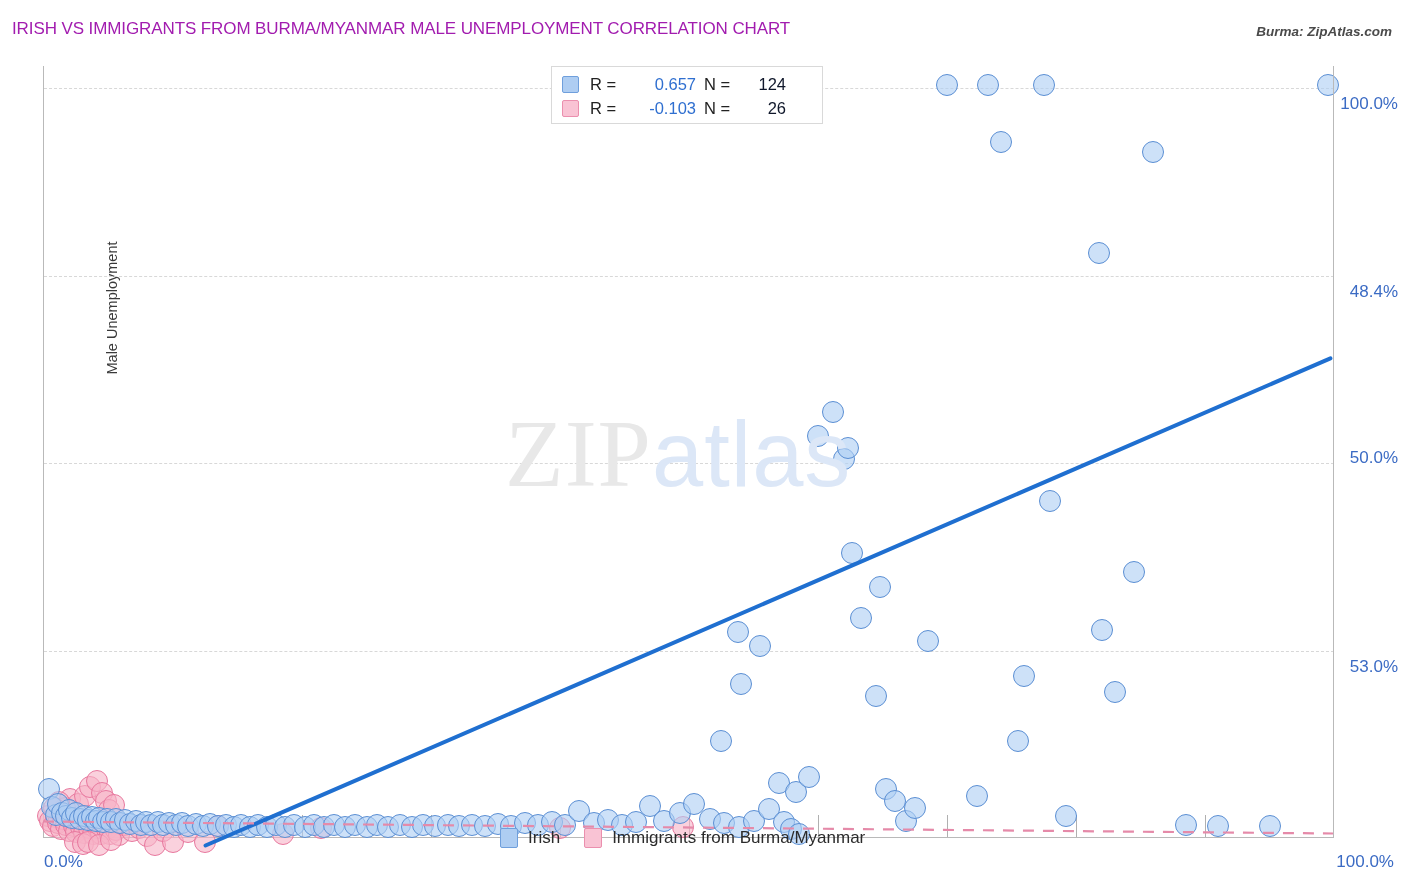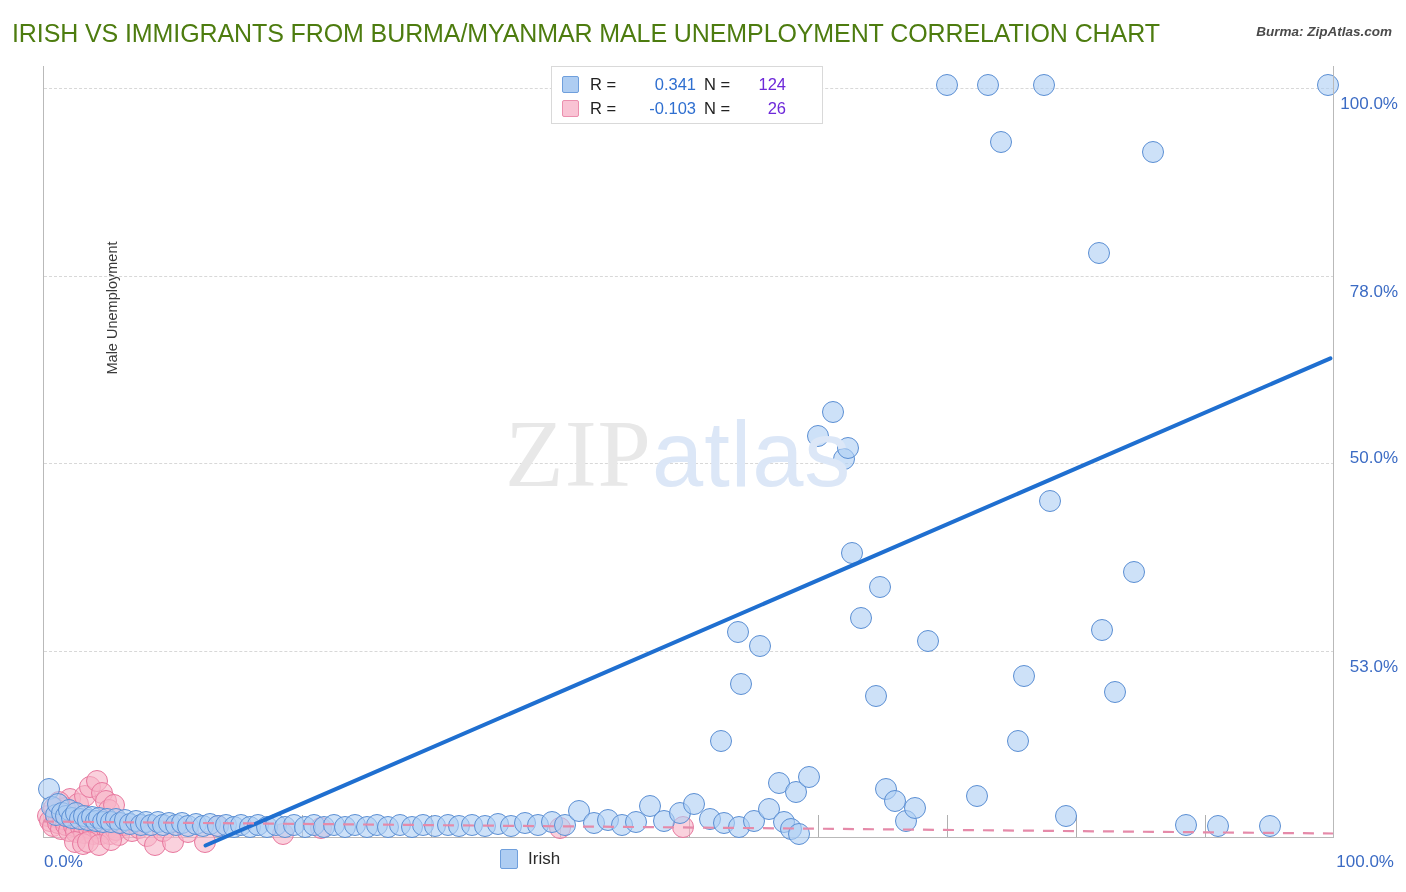--- a/index.html
+++ b/index.html
@@ -13,23 +13,23 @@
     font-family: "Liberation Sans", sans-serif;
     position: relative;
     overflow: hidden;
   }
 
   
   #chart-title {
     position: absolute;
     left: 12px;
     top: 19px;
-    font-size: 25px;
+    font-size: 17px;
     letter-spacing: -0.1px;
-    color: #4d7c0f;
+    color: #a21caf;
     white-space: nowrap;
   }
   #source-label {
     position: absolute;
     right: 14px;
     top: 24px;
     font-size: 13.5px;
     font-style: italic;
     font-weight: bold;
     color: #4a4a4a;
@@ -189,29 +189,29 @@
     text-align: right;
     padding-right: 8px;
   }
   .corr-nlabel {
     font-size: 16.5px;
     color: #222;
     width: 40px;
   }
   .corr-nval {
     font-size: 16.5px;
-    color: #6d28d9;
+    color: #0f172a;
     width: 42px;
     text-align: right;
   }
 
   
   #series-legend {
     position: absolute;
-    top: 849px;
+    top: 828px;
     left: 500px;
     display: flex;
     align-items: center;
     gap: 0;
   }
   .legend-entry {
     display: flex;
     align-items: center;
     margin-right: 24px;
   }
@@ -437,52 +437,56 @@
       <div class="pt pt-blue" style="width: 22px; height: 22px; left: 1130.65px; top: 748.258px;"></div>
       <div class="pt pt-blue" style="width: 22px; height: 22px; left: 1162.9px; top: 749.008px;"></div>
       <div class="pt pt-blue" style="width: 22px; height: 22px; left: 1214.5px; top: 749.008px;"></div>
       <div class="pt pt-blue" style="width: 22px; height: 22px; left: 1272.55px; top: 7.73786px;"></div>
     </div>
 </div>
 <div id="plot-right-edge"></div>
 
 <div id="ytick-labels">
     <div class="y-tick-label" style="top: 94.4854px;">100.0%</div>
-    <div class="y-tick-label" style="top: 281.864px;">78.0%</div>
+    <div class="y-tick-label" style="top: 281.864px;">48.4%</div>
     <div class="y-tick-label" style="top: 448px;">50.0%</div>
     <div class="y-tick-label" style="top: 656.621px;">53.0%</div>
   </div>
 
 <svg id="trend-svg">
   <line id="trend-blue" stroke="#1f6fd0" stroke-width="4" stroke-linecap="round" x1="205.54" y1="845.495145631068" x2="1330.42" y2="358.3106796116505"></line>
   <line id="trend-pink" stroke="#e58aa9" stroke-width="2.2" stroke-dasharray="11 9" stroke-linecap="butt" x1="43" y1="821.5106796116505" x2="1333" y2="833.5029126213592"></line>
 </svg>
 
 <div id="watermark">
   <span class="wm-zip">ZIP</span><span class="wm-atlas">atlas</span>
 </div>
 
 <div id="corr-box">
   <div class="corr-row">
     <span class="swatch swatch-blue"></span>
     <span class="corr-rlabel">R =</span>
-    <span class="corr-rval">0.341</span>
+    <span class="corr-rval">0.657</span>
     <span class="corr-nlabel">N =</span>
     <span class="corr-nval">124</span>
   </div>
   <div class="corr-row">
     <span class="swatch swatch-pink"></span>
     <span class="corr-rlabel">R =</span>
     <span class="corr-rval">-0.103</span>
     <span class="corr-nlabel">N =</span>
     <span class="corr-nval">26</span>
   </div>
 </div>
 
 <div class="x-end-label" id="x-label-min">0.0%</div>
 <div class="x-end-label" id="x-label-max">100.0%</div>
 
 <div id="series-legend">
   <div class="legend-entry">
     <span class="legend-swatch legend-swatch-blue"></span>
     <span class="legend-text">Irish</span>
   </div>
+  <div class="legend-entry">
+    <span class="legend-swatch legend-swatch-pink"></span>
+    <span class="legend-text">Immigrants from Burma/Myanmar</span>
+  </div>
 </div>
 
 </body></html>

